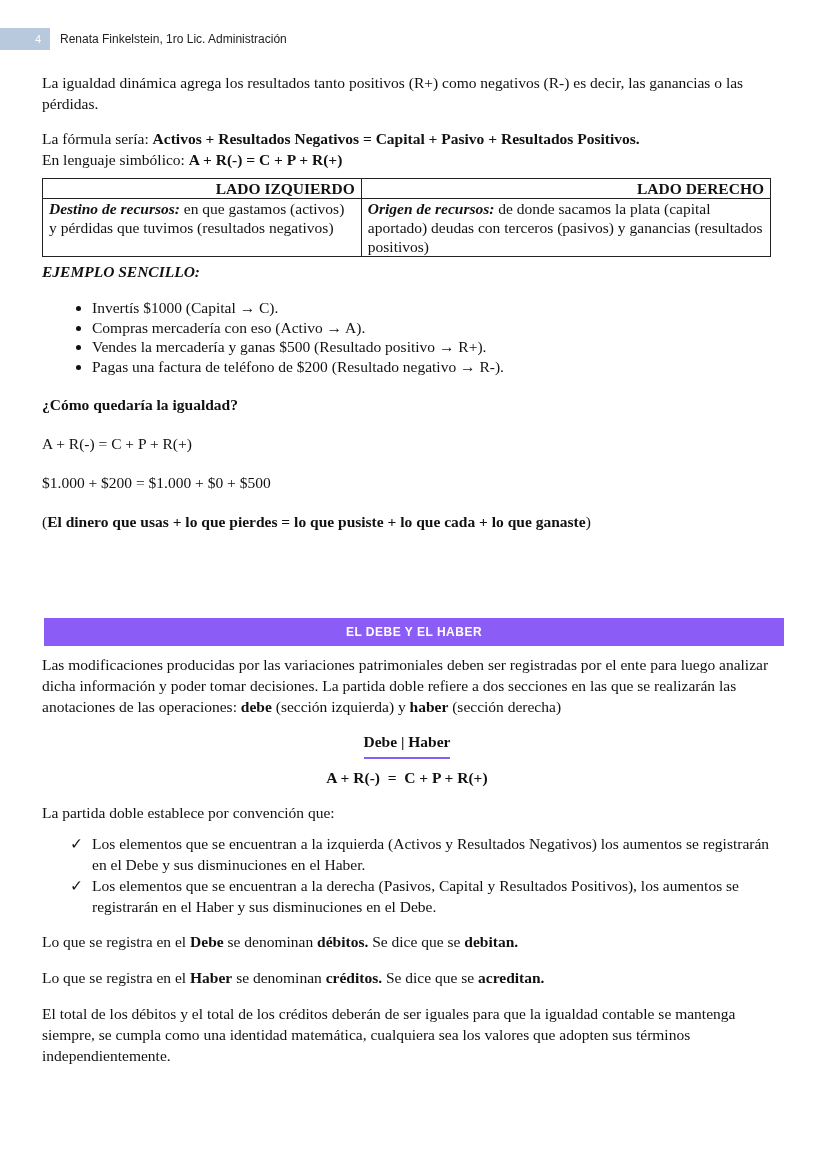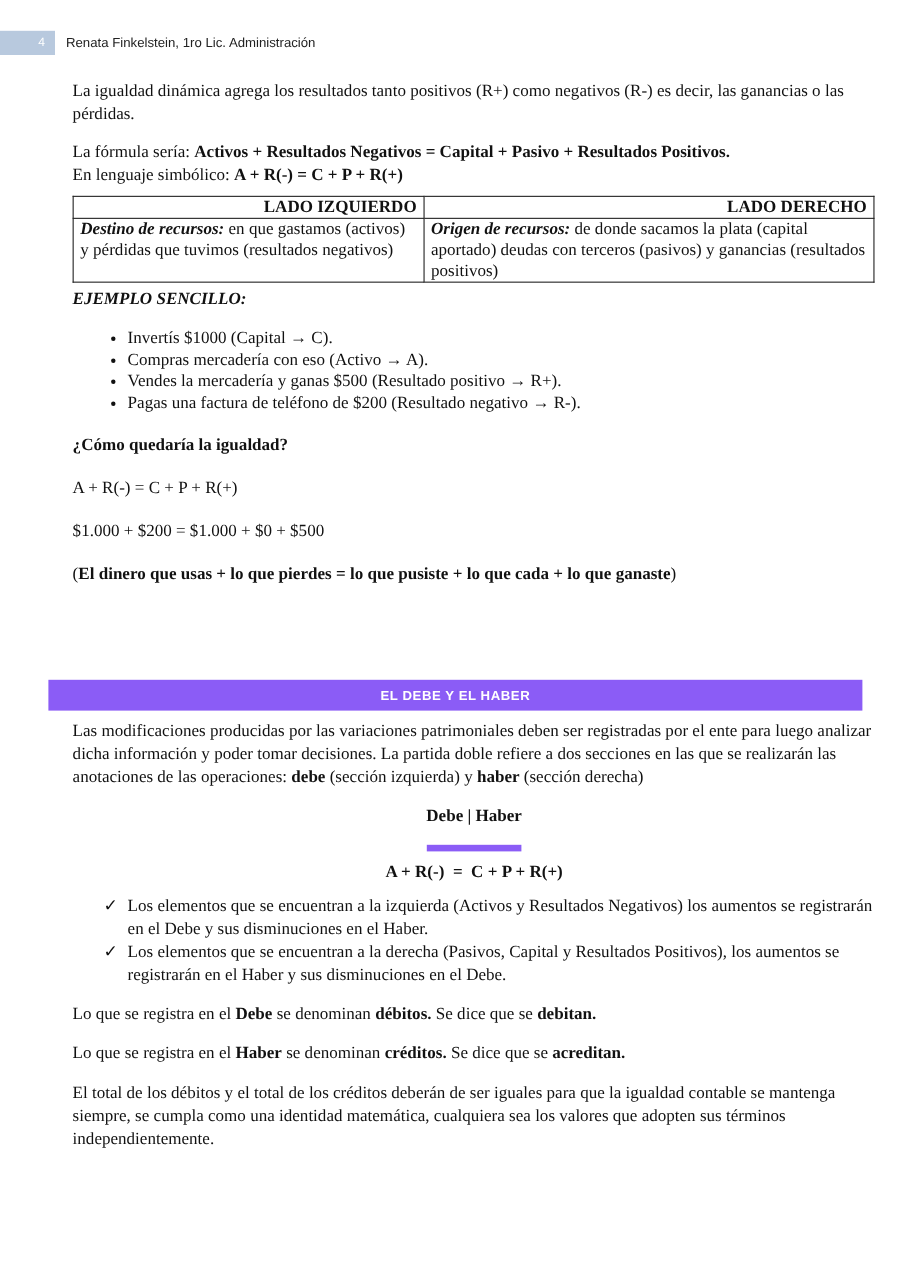--- a/index.html
+++ b/index.html
@@ -1,31 +1,31 @@
 <!DOCTYPE html>
 <html><head>
 <meta charset="utf-8">
 <style>
   html,body{margin:0;padding:0;background:#fff;}
   body{width:828px;height:1171px;position:relative;overflow:hidden;font-family:"Liberation Serif",serif;color:#111;font-size:15.5px;}
   .hdr{position:absolute;top:28px;left:0;height:22px;display:flex;align-items:center;}
   .pnum{width:50px;height:22px;background:#b8c9de;color:#fff;font-family:"Liberation Sans",sans-serif;font-size:11px;display:flex;align-items:center;justify-content:flex-end;padding-right:9px;box-sizing:border-box;}
   .htxt{margin-left:10px;font-family:"Liberation Sans",sans-serif;font-size:12px;color:#222;}
-  .content{position:absolute;left:66px;top:72px;width:730px;line-height:21px;}
+  .content{position:absolute;left:42px;top:72px;width:730px;line-height:21px;}
   p{margin:0;}
   .tbl{border-collapse:collapse;width:729px;margin-top:8px;}
   .tbl th,.tbl td{border:1px solid #222;padding:0 6px;vertical-align:top;font-size:15.5px;line-height:19px;}
   .tbl th{font-weight:bold;text-align:right;}
   ul{margin:0;padding-left:50px;}
   ul.check{list-style:none;padding-left:28px;}
   ul.check li{position:relative;padding-left:22px;}
   ul.check li:before{content:"\2713";position:absolute;left:0;}
   .band{position:absolute;left:44px;top:618px;width:740px;height:28px;background:#8b5cf6;color:#fff;font-family:"Liberation Sans",sans-serif;font-weight:bold;font-size:12px;letter-spacing:0.5px;display:flex;align-items:center;justify-content:center;}
   .center{text-align:center;}
-  .dh{display:inline-block;font-weight:bold;border-bottom:6px solid #8b5cf6;padding-bottom:16px;}
+  .dh{display:inline-block;font-weight:bold;border-bottom:2px solid #8b5cf6;padding-bottom:5px;}
 </style>
 </head>
 <body>
 
 <div class="hdr">
   <div class="pnum">4</div>
   <div class="htxt">Renata Finkelstein, 1ro Lic. Administración</div>
 </div>
 
 <div class="content">
@@ -56,20 +56,21 @@
   <p style="margin-top:18px">$1.000 + $200 = $1.000 + $0 + $500</p>
   <p style="margin-top:18px">(<b>El dinero que usas + lo que pierdes = lo que pusiste + lo que cada + lo que ganaste</b>)</p>
 </div>
 
 <div class="band">EL DEBE Y EL HABER</div>
 
 <div class="content" style="top:654px">
   <p><span>Las modificaciones producidas por las variaciones patrimoniales deben ser registradas por el ente para luego analizar dicha información y poder tomar decisiones. La partida doble refiere a dos secciones en las que se realizarán las anotaciones de las operaciones: </span><b>debe</b><span> (sección izquierda) y </span><b>haber</b><span> (sección derecha)</span></p>
   <p class="center" style="margin-top:14px"><span class="dh">Debe | Haber</span></p>
   <p class="center" style="margin-top:8px;font-weight:bold;white-space:pre">A + R(-)  =  C + P + R(+)</p>
+  <p style="margin-top:14px">La partida doble establece por convención que:</p>
   <ul class="check" style="margin-top:10px">
     <li>Los elementos que se encuentran a la izquierda (Activos y Resultados Negativos) los aumentos se registrarán en el Debe y sus disminuciones en el Haber.</li>
     <li>Los elementos que se encuentran a la derecha (Pasivos, Capital y Resultados Positivos), los aumentos se registrarán en el Haber y sus disminuciones en el Debe.</li>
   </ul>
   <p style="margin-top:14px"><span>Lo que se registra en el </span><b>Debe</b><span> se denominan </span><b>débitos.</b><span> Se dice que se </span><b>debitan.</b></p>
   <p style="margin-top:15px"><span>Lo que se registra en el </span><b>Haber</b><span> se denominan </span><b>créditos.</b><span> Se dice que se </span><b>acreditan.</b></p>
   <p style="margin-top:15px">El total de los débitos y el total de los créditos deberán de ser iguales para que la igualdad contable se mantenga siempre, se cumpla como una identidad matemática, cualquiera sea los valores que adopten sus términos independientemente.</p>
 </div>
 
 </body></html>

